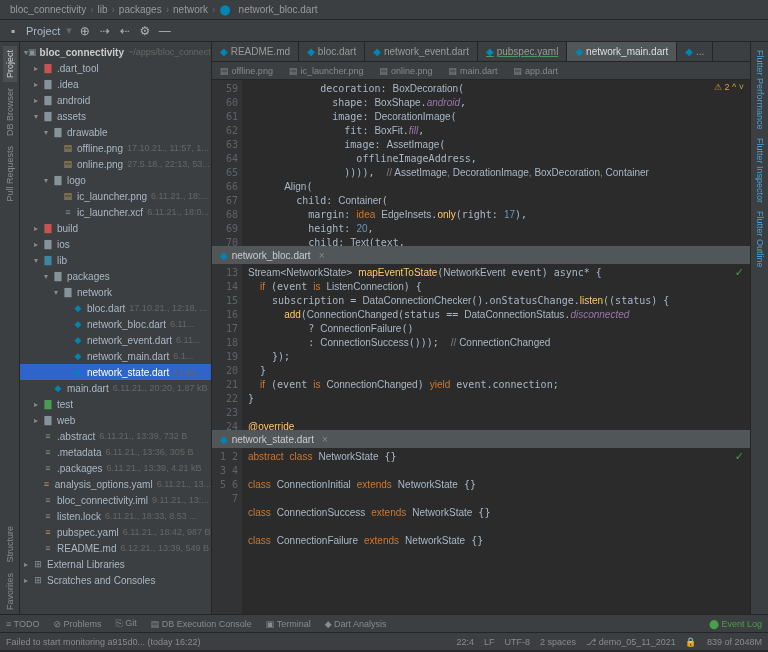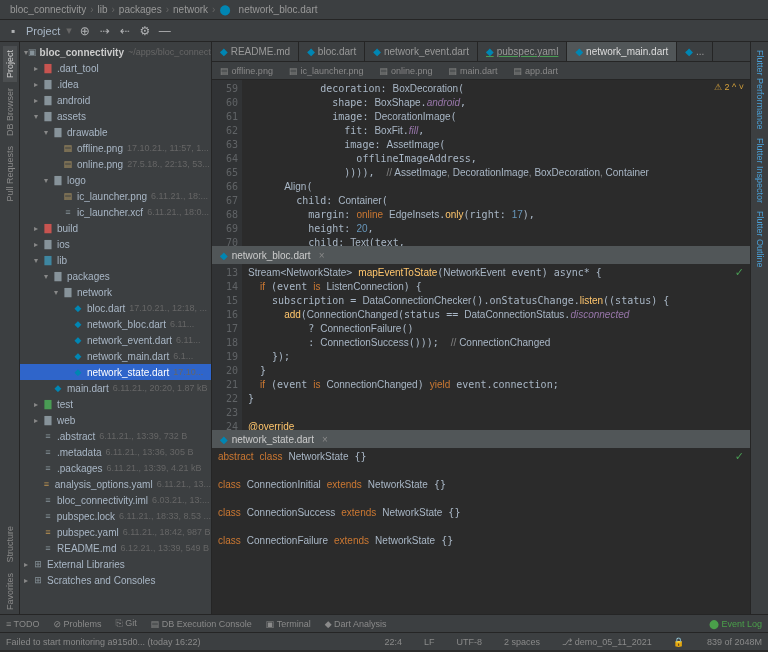--- a/index.html
+++ b/index.html
@@ -40,21 +40,21 @@
 .gutter{width:30px;background:#313335;color:#606366;text-align:right;padding:2px 4px 0 0;font-family:Menlo,Consolas,monospace;font-size:10px;line-height:14px}
 .code{flex:1;font-family:Menlo,Consolas,monospace;font-size:10px;line-height:14px;padding:2px 0 0 6px;white-space:pre;color:#a9b7c6;overflow:hidden}
 .split-label{height:18px;background:#515658;display:flex;align-items:center;font-size:10px;color:#ccc;padding-left:8px;gap:4px}
 .kw{color:#cc7832}
 .num{color:#6897bb}
 .fn{color:#ffc66d}
 .cls{color:#a9b7c6}
 .cm{color:#808080}
 .id{font-style:italic;color:#9876aa}
 .statusbar{height:18px;background:#3c3f41;display:flex;align-items:center;font-size:9px;color:#8a8a8a;padding:0 6px;gap:10px;border-top:1px solid #252525}
-.statusbar .r{margin-left:auto;display:flex;gap:22px}
+.statusbar .r{margin-left:auto;display:flex;gap:10px}
 .bottombar{height:18px;background:#3c3f41;display:flex;align-items:center;font-size:9px;color:#8a8a8a;padding:0 6px;gap:14px;border-top:1px solid #252525}
 .bottombar .r{margin-left:auto;display:flex;gap:8px}
 .warn-badge{color:#d6a23b;font-size:9px}
 .check{color:#499c54}
 </style>
 </head>
 <body>
 
 <div class="titlebar">
   <span class="crumb">bloc_connectivity</span>
@@ -198,21 +198,21 @@
         <div class="tree-row" style="padding-left: 44px;">
           <span class="arrow"></span>
           <span class="icon file-dart">◆</span>
           <span>network_main.dart</span>
           <span class="meta">6.1...</span>
         </div>
         <div class="tree-row selected" style="padding-left: 44px;">
           <span class="arrow"></span>
           <span class="icon file-dart">◆</span>
           <span>network_state.dart</span>
-          <span class="meta">17.10...</span>
+          <span class="meta">27.88...</span>
         </div>
         <div class="tree-row" style="padding-left: 24px;">
           <span class="arrow"></span>
           <span class="icon file-dart">◆</span>
           <span>main.dart</span>
           <span class="meta">6.11.21., 20:20, 1.87 kB</span>
         </div>
         <div class="tree-row" style="padding-left: 14px;">
           <span class="arrow">▸</span>
           <span class="icon folder-test">▇</span>
@@ -244,26 +244,26 @@
         <div class="tree-row" style="padding-left: 14px;">
           <span class="arrow"></span>
           <span class="icon file-yaml">≡</span>
           <span>analysis_options.yaml</span>
           <span class="meta">6.11.21., 13...</span>
         </div>
         <div class="tree-row" style="padding-left: 14px;">
           <span class="arrow"></span>
           <span class="icon file-txt">≡</span>
           <span>bloc_connectivity.iml</span>
-          <span class="meta">6.03.21., 13:...</span>
-        </div>
-        <div class="tree-row" style="padding-left: 14px;">
-          <span class="arrow"></span>
-          <span class="icon file-txt">≡</span>
-          <span>pubspec.lock</span>
+          <span class="meta">9.11.21., 13:...</span>
+        </div>
+        <div class="tree-row" style="padding-left: 14px;">
+          <span class="arrow"></span>
+          <span class="icon file-txt">≡</span>
+          <span>listen.lock</span>
           <span class="meta">6.11.21., 18:33, 8.53 ...</span>
         </div>
         <div class="tree-row" style="padding-left: 14px;">
           <span class="arrow"></span>
           <span class="icon file-yaml">≡</span>
           <span>pubspec.yaml</span>
           <span class="meta">6.11.21., 18:42, 987 B</span>
         </div>
         <div class="tree-row" style="padding-left: 14px;">
           <span class="arrow"></span>
@@ -318,21 +318,21 @@
 </div>
       <div class="code" id="c1">            decoration: <span class="cls">BoxDecoration</span>(
               shape: <span class="cls">BoxShape</span>.<span class="id">android</span>,
               image: <span class="cls">DecorationImage</span>(
                 fit: <span class="cls">BoxFit</span>.<span class="id">fill</span>,
                 image: <span class="cls">AssetImage</span>(
                   offlineImageAddress,
                 )))),  <span class="cm">// <span class="cls">AssetImage</span>, <span class="cls">DecorationImage</span>, <span class="cls">BoxDecoration</span>, <span class="cls">Container</span></span>
       <span class="cls">Align</span>(
         child: <span class="cls">Container</span>(
-          margin: <span class="kw">online</span> <span class="cls">EdgeInsets</span>.<span class="fn">only</span>(right: <span class="num">17</span>),
+          margin: <span class="kw">idea</span> <span class="cls">EdgeInsets</span>.<span class="fn">only</span>(right: <span class="num">17</span>),
           height: <span class="num">20</span>,
           child: <span class="cls">Text</span>(text,
             style:  (color: ., fontSize:
 </div>
       <div style="position:absolute;top:2px;right:6px" class="warn-badge">⚠ <span>2</span> ^ ˅</div>
     </div>
 
     <div class="split-label">
       <span class="file-dart">◆</span>
         <span>network_bloc.dart</span>
@@ -371,20 +371,28 @@
 </div>
       <div style="position:absolute;top:2px;right:6px" class="check">✓</div>
     </div>
 
     <div class="split-label">
       <span class="file-dart">◆</span>
         <span>network_state.dart</span>
         <span style="color:#888;margin-left:4px">×</span>
     </div>
     <div class="code-pane" style="flex:1">
+      <div class="gutter" id="g3">1
+2
+3
+4
+5
+6
+7
+</div>
       <div class="code" id="c3"><span class="kw">abstract</span> <span class="kw">class</span> <span class="cls">NetworkState</span> {}
 
 <span class="kw">class</span> <span class="cls">ConnectionInitial</span> <span class="kw">extends</span> <span class="cls">NetworkState</span> {}
 
 <span class="kw">class</span> <span class="cls">ConnectionSuccess</span> <span class="kw">extends</span> <span class="cls">NetworkState</span> {}
 
 <span class="kw">class</span> <span class="cls">ConnectionFailure</span> <span class="kw">extends</span> <span class="cls">NetworkState</span> {}
 </div>
       <div style="position:absolute;top:2px;right:6px" class="check">✓</div>
     </div>

